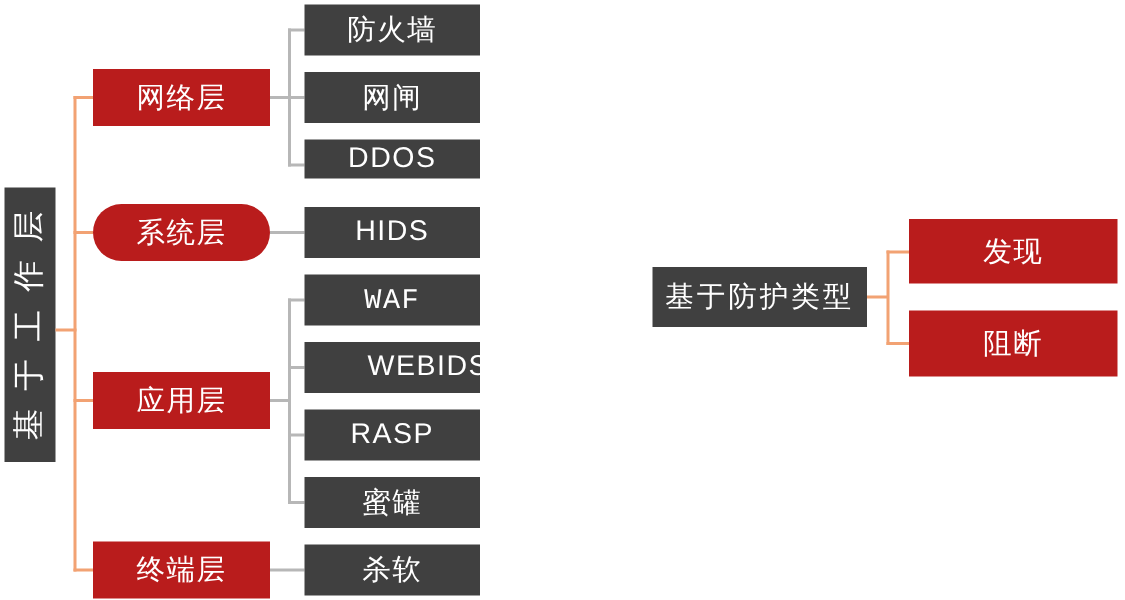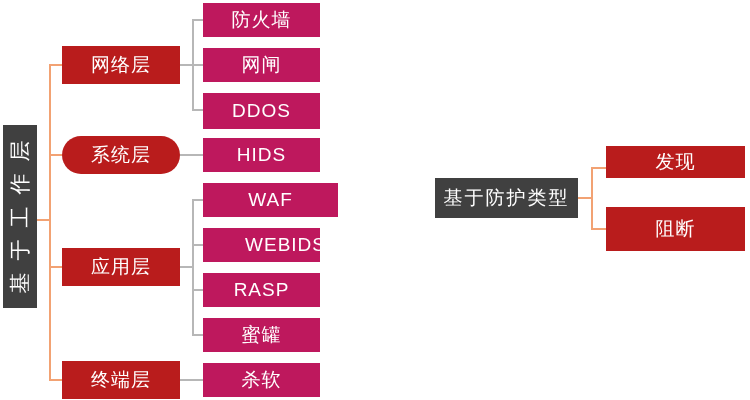--- a/index.html
+++ b/index.html
@@ -7,21 +7,21 @@
     position:relative;width:750px;height:400px;background:#ffffff;
     font-family:"Liberation Sans","DejaVu Sans",sans-serif;overflow:hidden;
   }
   .node{
     position:absolute;display:flex;align-items:center;justify-content:center;
     color:#ffffff;font-size:19px;letter-spacing:1px;box-sizing:border-box;
     white-space:nowrap;
   }
   .blue{background:#404040;}
   .orange{background:#b91c1c;}
-  .gray{background:#be185d;}
+  .gray{background:#404040;}
   .vroot{left:3px;top:125px;width:34px;height:183px;}
   .vroot .vtext{
     position:absolute;left:50%;top:50%;width:183px;height:34px;line-height:34px;
     transform:translate(-50%,-50%) rotate(-90deg);text-align:center;
     font-size:21px;letter-spacing:12px;text-indent:12px;
   }
   .conn{position:absolute;}
   .conn.o{background:#F2A273;}
   .conn.g{background:#B7B7B7;}
   .h{height:2px;}
@@ -60,31 +60,31 @@
   <div class="conn g v" style="left:192px;top:199px;height:137px;"></div>
   <div class="conn g h" style="left:192px;top:199px;width:11px;"></div>
   <div class="conn g h" style="left:192px;top:244px;width:11px;"></div>
   <div class="conn g h" style="left:192px;top:289px;width:11px;"></div>
   <div class="conn g h" style="left:192px;top:334px;width:11px;"></div>
 
   <div class="conn g h" style="left:180px;top:379px;width:23px;"></div>
 
   <div class="node gray" style="left:203px;top:3px;width:117px;height:34px;">防火墙</div>
   <div class="node gray" style="left:203px;top:48px;width:117px;height:34px;">网闸</div>
-  <div class="node gray" style="left:203px;top:93px;width:117px;height:36px;">DDOS</div>
+  <div class="node gray" style="left:203px;top:93px;width:117px;height:26px;">DDOS</div>
   <div class="node gray" style="left:203px;top:138px;width:117px;height:34px;">HIDS</div>
-  <div class="node gray" style="left:203px;top:183px;width:135px;height:34px;">WAF</div>
+  <div class="node gray" style="left:203px;top:183px;width:117px;height:34px;font-family:Liberation Mono, monospace;">WAF</div>
   <div class="node gray" style="left:203px;top:228px;width:117px;height:34px;padding-left:48px;">WEBIDS</div>
   <div class="node gray" style="left:203px;top:273px;width:117px;height:34px;">RASP</div>
   <div class="node gray" style="left:203px;top:318px;width:117px;height:34px;">蜜罐</div>
   <div class="node gray" style="left:203px;top:363px;width:117px;height:34px;">杀软</div>
 
   <div class="node blue" style="left:435px;top:178px;width:143px;height:40px;letter-spacing:2px;">基于防护类型</div>
 
   <div class="conn o h" style="left:578px;top:197px;width:14px;"></div>
   <div class="conn o v" style="left:591px;top:167px;height:63px;"></div>
   <div class="conn o h" style="left:591px;top:167px;width:15px;"></div>
   <div class="conn o h" style="left:591px;top:228px;width:15px;"></div>
 
-  <div class="node orange" style="left:606px;top:146px;width:139px;height:32px;">发现</div>
+  <div class="node orange" style="left:606px;top:146px;width:139px;height:43px;">发现</div>
   <div class="node orange" style="left:606px;top:207px;width:139px;height:44px;">阻断</div>
 
 </div>
 
 </body></html>

